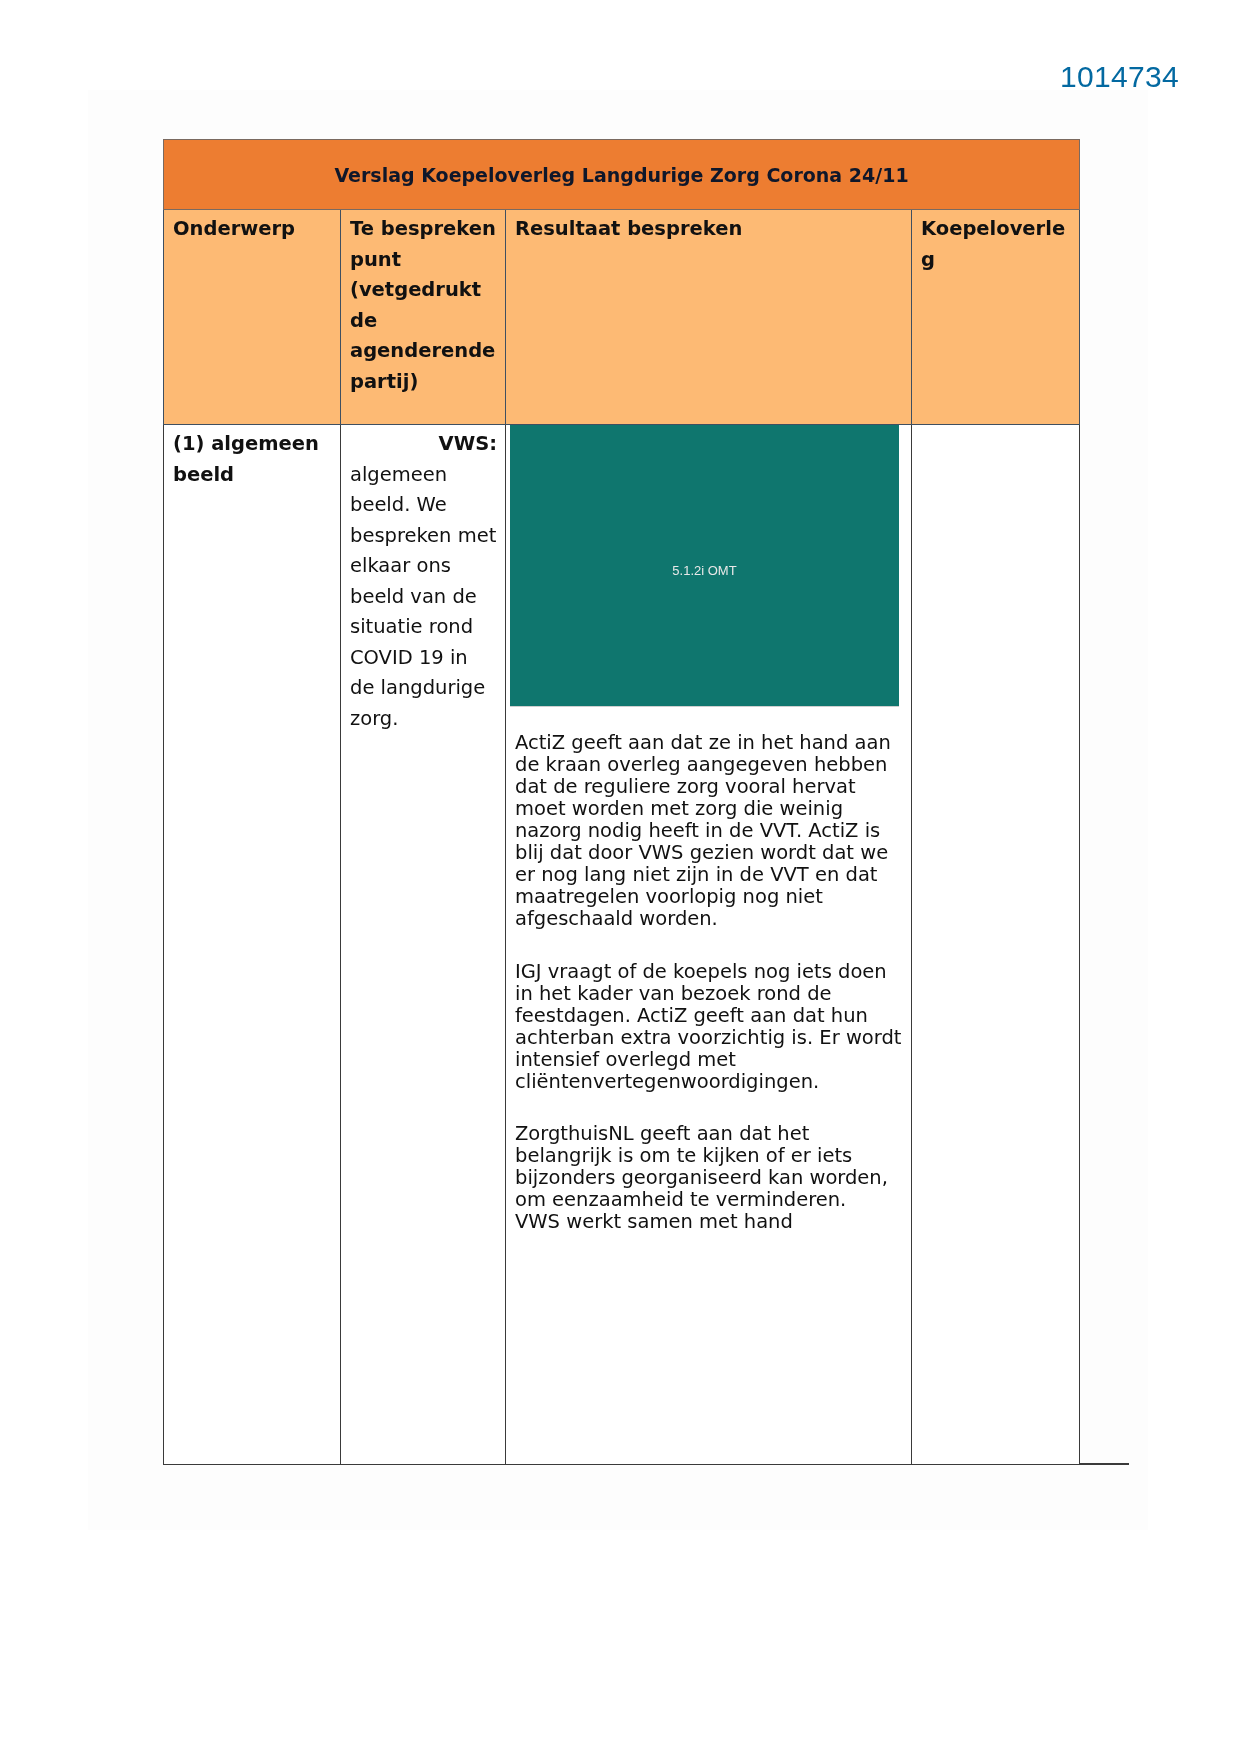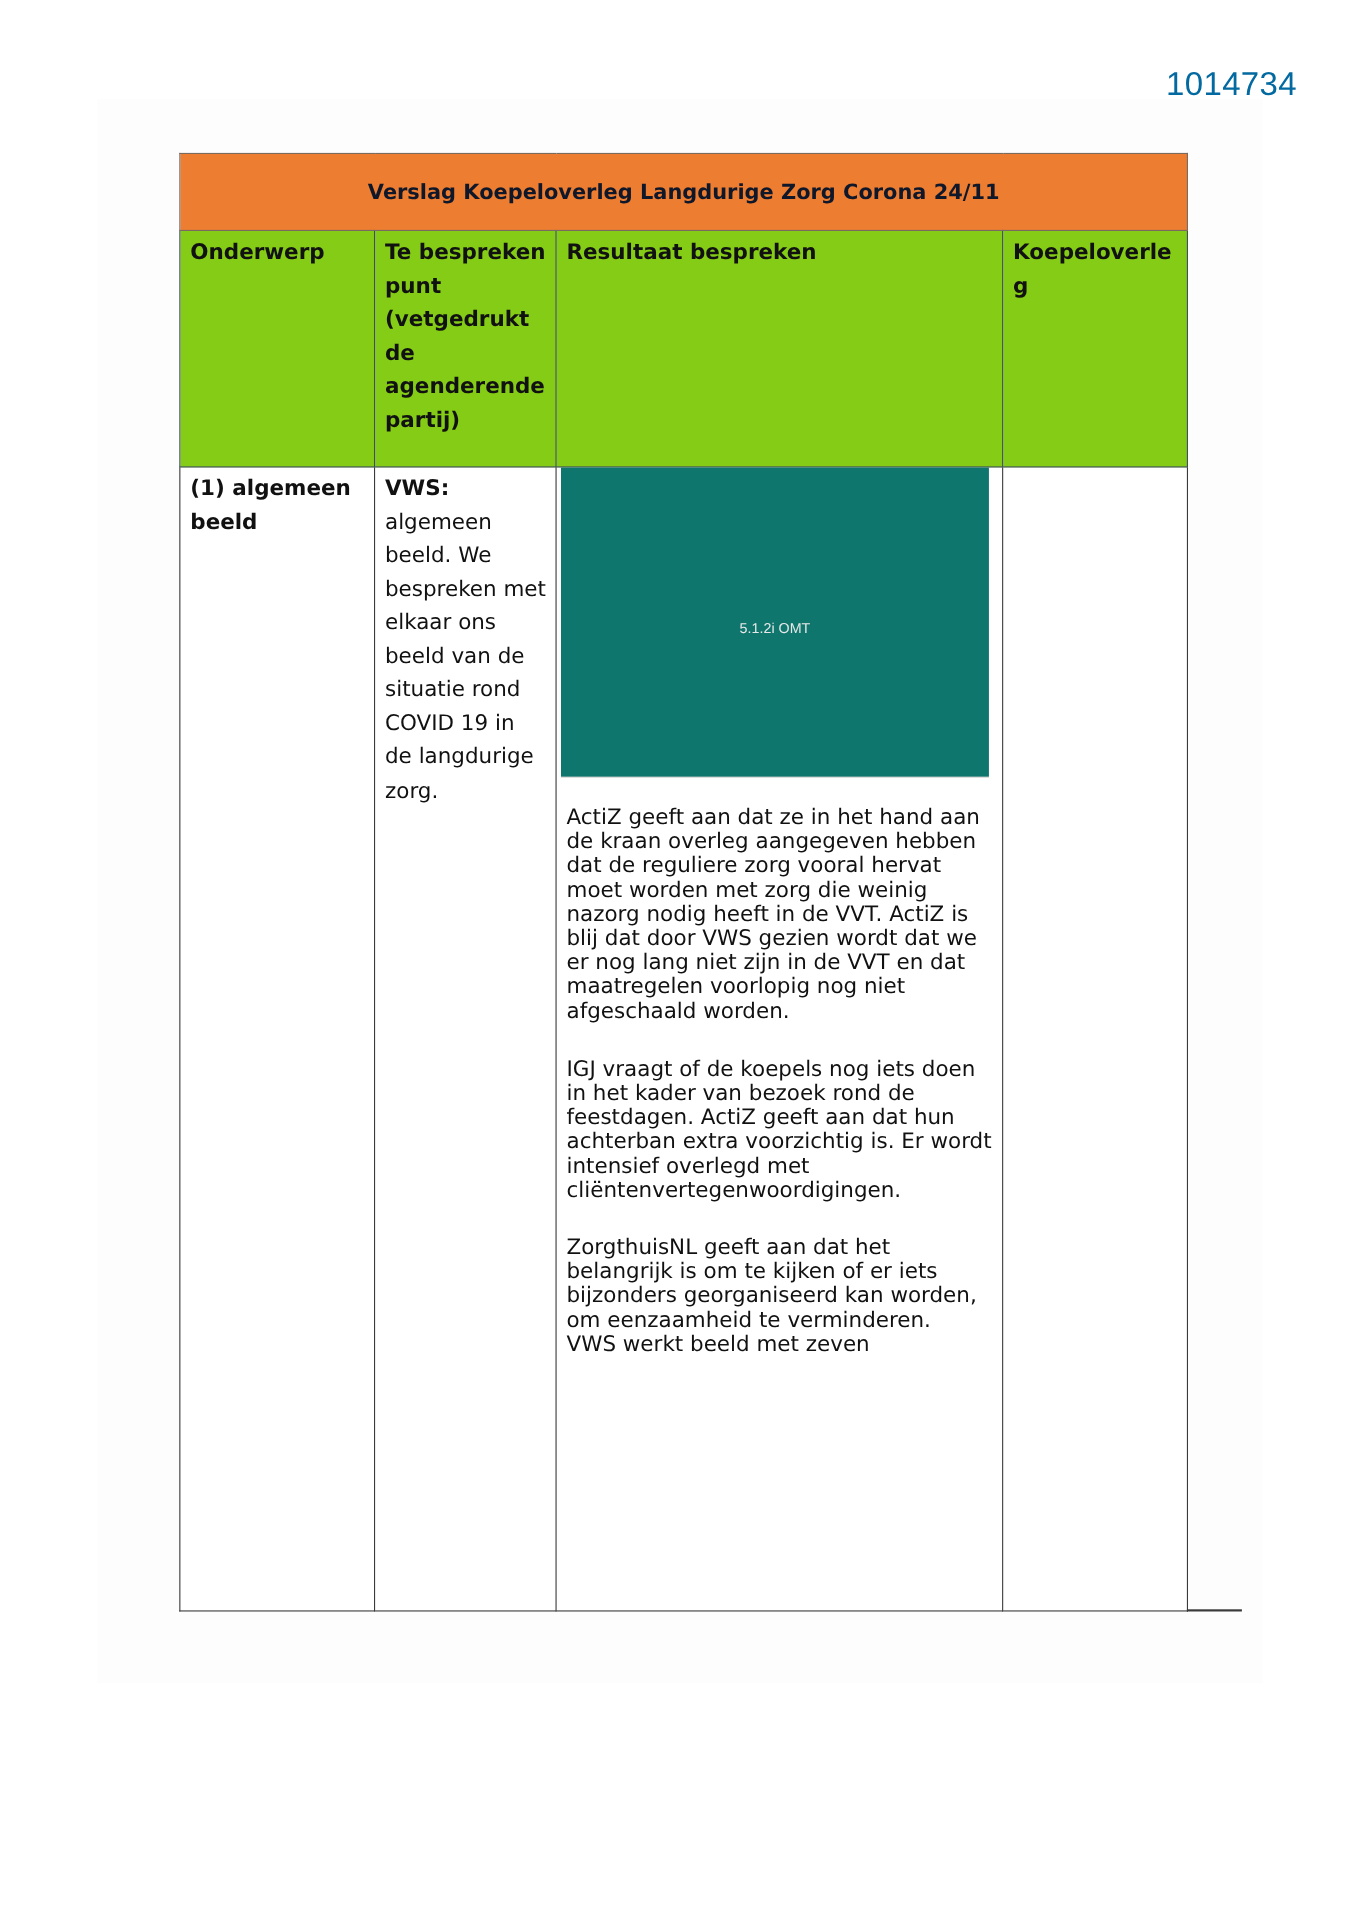--- a/index.html
+++ b/index.html
@@ -50,21 +50,21 @@
       height: 69px;
       text-align: center;
       vertical-align: middle !important;
       font-family: "DejaVu Sans", sans-serif;
       font-weight: bold;
       font-size: 19px;
       color: #0f172a;
       border-color: #7a6a60 !important;
     }
     .head-cell {
-      background: #84cc16;
+      background: #fdba74;
       height: 214px;
       font-family: "DejaVu Sans", sans-serif;
       font-weight: bold;
       font-size: 19.5px;
       line-height: 30.5px;
       text-align: left;
       color: #111;
       border-color: #3f4f60 !important;
     }
     .head-cell .inner {
@@ -79,20 +79,21 @@
     }
     .body-cell .inner {
       padding: 4px 8px 0 9px;
     }
     .topic {
       font-weight: bold;
     }
     .agenda-party {
       font-weight: bold;
       display: block;
+      text-align: right;
     }
     .redaction {
       width: 389px;
       height: 281px;
       background: #0f766e;
       margin: 0 0 0 4px;
       position: relative;
       box-shadow: 0 1px 0 #cfcfcf;
     }
     .redaction-label {
@@ -172,21 +173,21 @@
       </div>
     </td>
     <td class="body-cell">
       <div class="redaction">
         <div class="redaction-label">5.1.2i OMT</div>
       </div>
       <div class="result-text">
         <p>ActiZ geeft aan dat ze in het hand aan de kraan overleg aangegeven hebben dat de reguliere zorg vooral hervat moet worden met zorg die weinig nazorg nodig heeft in de VVT. ActiZ is blij dat door VWS gezien wordt dat we er nog lang niet zijn in de VVT en dat maatregelen voorlopig nog niet afgeschaald worden.</p>
         <p>IGJ vraagt of de koepels nog iets doen in het kader van bezoek rond de feestdagen. ActiZ geeft aan dat hun achterban extra voorzichtig is. Er wordt intensief overlegd met cliëntenvertegenwoordigingen.</p>
         <p class="tight">ZorgthuisNL geeft aan dat het belangrijk is om te kijken of er iets bijzonders georganiseerd kan worden, om eenzaamheid te verminderen.</p>
-        <p class="tight">VWS werkt beeld met zeven</p>
+        <p class="tight">VWS werkt samen met hand</p>
       </div>
     </td>
     <td class="body-cell">
       <div class="inner"></div>
     </td>
   </tr>
 </tbody>
   </table>
 
 <div class="bottom-extension"></div>

